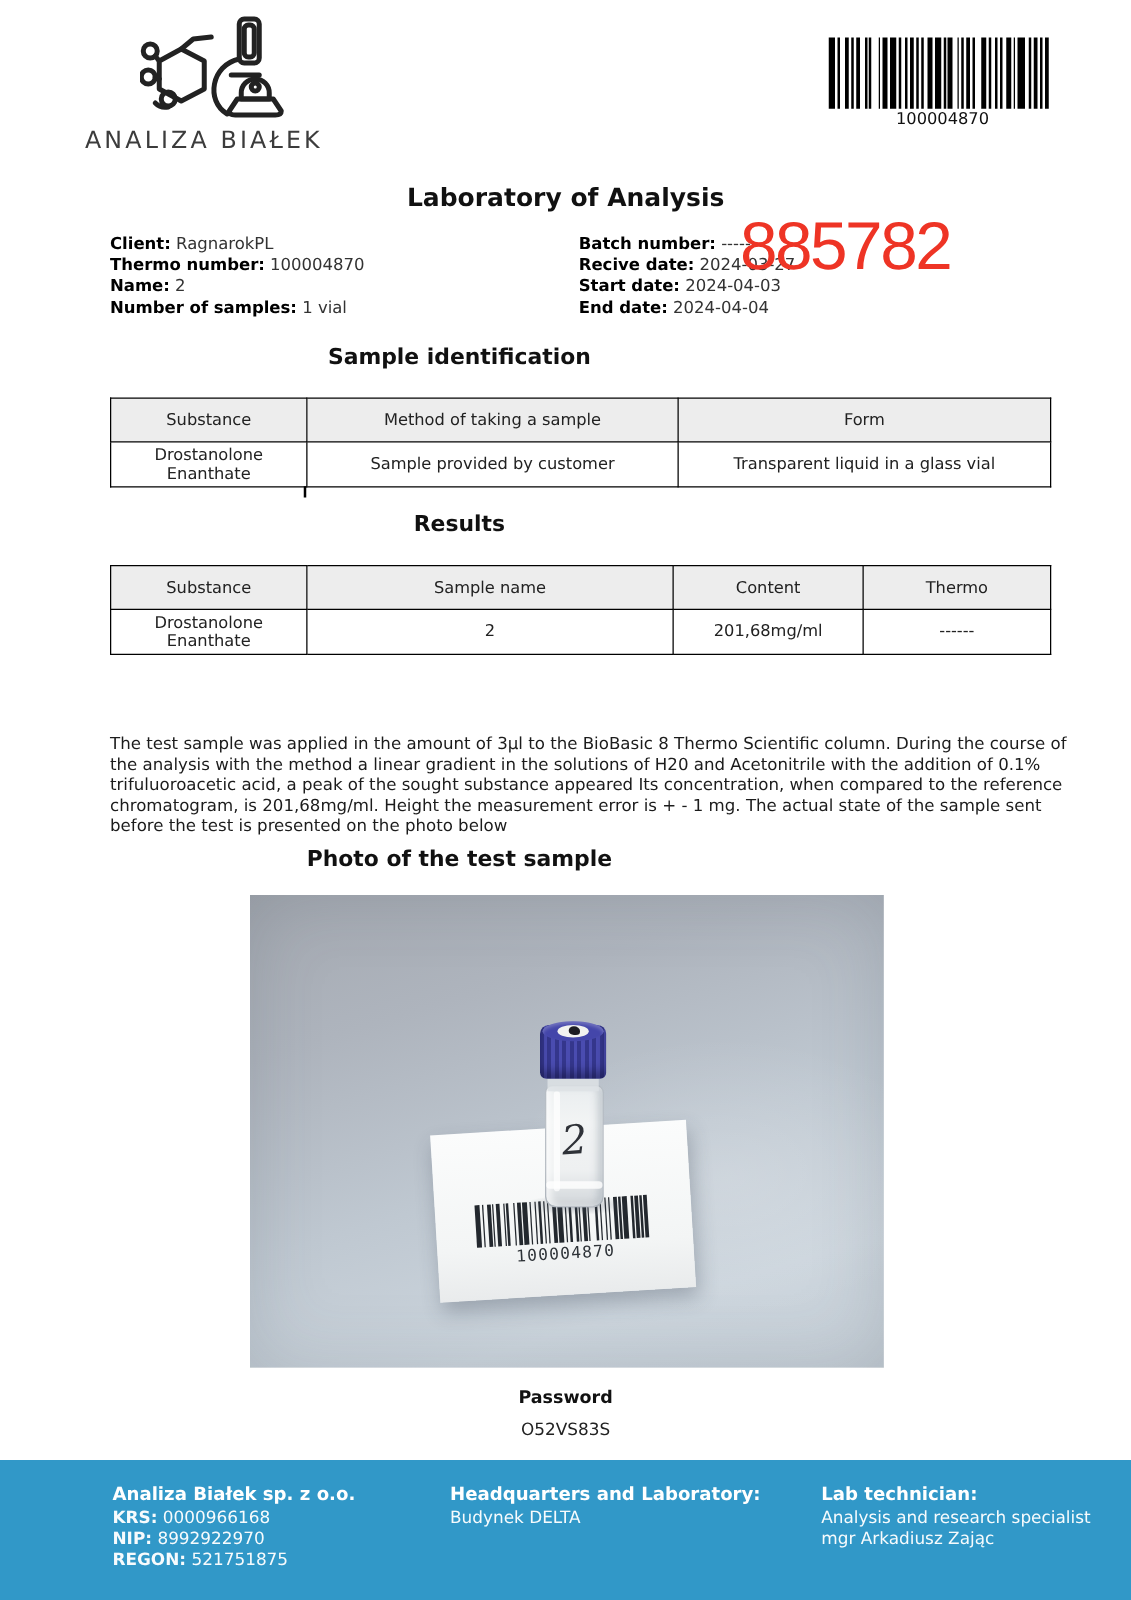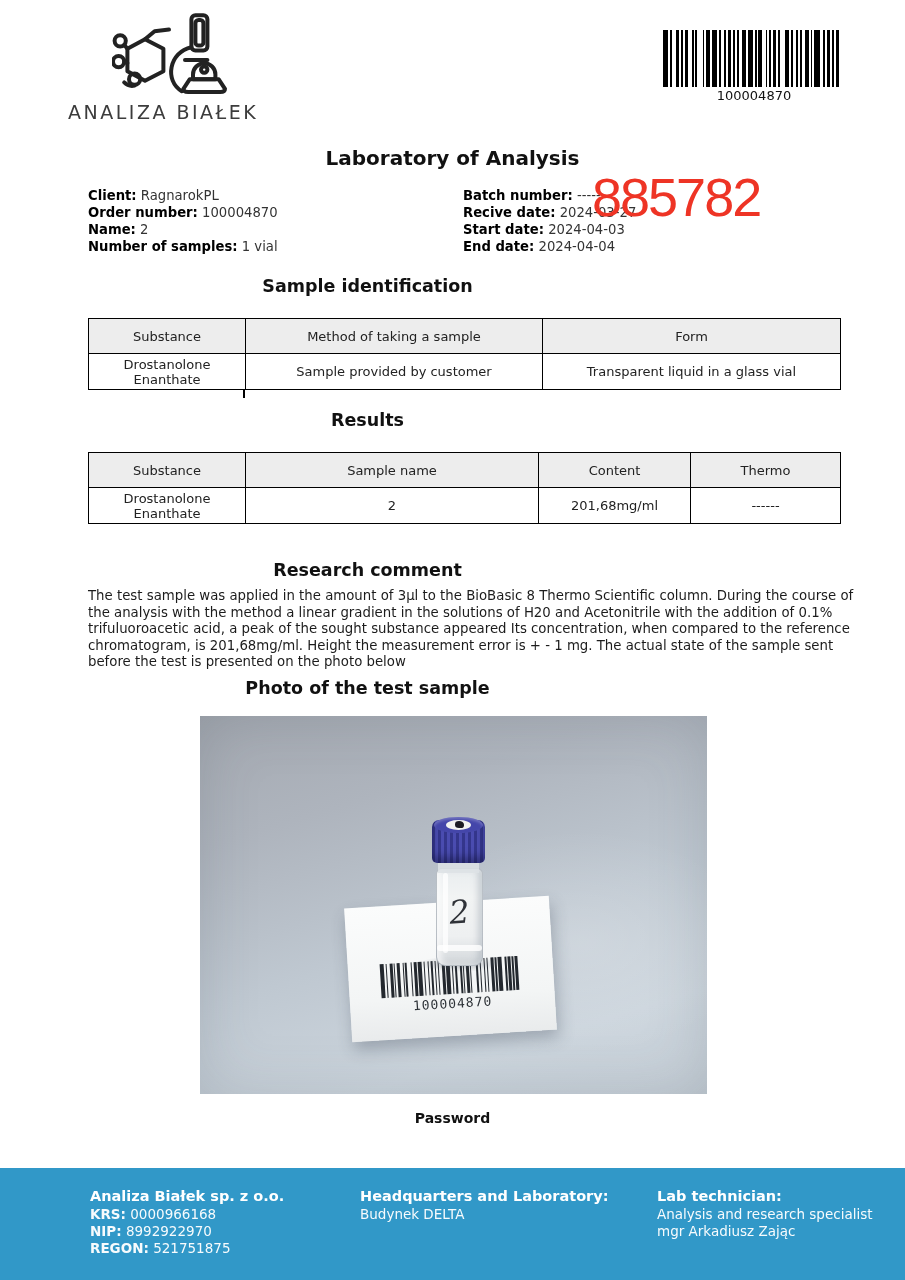--- a/index.html
+++ b/index.html
@@ -185,21 +185,21 @@
       <div class="space" style="flex: 1 1 0%;"></div>
       <div class="bar" style="flex: 2 1 0%; background: rgb(0, 0, 0);"></div>
       <div class="space" style="flex: 3 1 0%;"></div>
     </div>
   <div class="abs top-barcode-num">100004870</div>
 
   <div class="abs doc-title">Laboratory of Analysis</div>
 
   <div class="abs info-col" id="info-left">
       <div><b>Client:</b> RagnarokPL</div>
-      <div><b>Order number:</b> 100004870</div>
+      <div><b>Thermo number:</b> 100004870</div>
       <div><b>Name:</b> 2</div>
       <div><b>Number of samples:</b> 1 vial</div>
     </div>
   <div class="abs info-col" id="info-right">
       <div><b>Batch number:</b> ------</div>
       <div><b>Recive date:</b> 2024-03-27</div>
       <div><b>Start date:</b> 2024-04-03</div>
       <div><b>End date:</b> 2024-04-04</div>
     </div>
   <div class="abs batch-red" id="batch-red" style="color: rgb(238, 52, 37);">885782</div>
@@ -247,21 +247,20 @@
       <tbody>
         <tr>
           <td>Drostanolone Enanthate</td>
           <td>2</td>
           <td>201,68mg/ml</td>
           <td>------</td>
         </tr>
       </tbody>
   </table>
 
-  <div class="abs section-h" id="h-comment">Research comment</div>
   <div class="abs comment-text">The test sample was applied in the amount of 3µl to the BioBasic 8 Thermo Scientific column. During the course of the analysis with the method a linear gradient in the solutions of H20 and Acetonitrile with the addition of 0.1% trifuluoroacetic acid, a peak of the sought substance appeared Its concentration, when compared to the reference chromatogram, is 201,68mg/ml. Height the measurement error is + - 1 mg. The actual state of the sample sent before the test is presented on the photo below</div>
 
   <div class="abs section-h" id="h-photo">Photo of the test sample</div>
   <div class="abs photo">
     <div class="glow"></div>
     <div class="card">
       <div class="card-barcode" id="card-barcode">
           <div class="bar" style="flex: 3 1 0%; background: rgb(35, 40, 46);"></div>
           <div class="space" style="flex: 1 1 0%;"></div>
           <div class="bar" style="flex: 1 1 0%; background: rgb(35, 40, 46);"></div>
@@ -340,20 +339,21 @@
       <div class="vial-label">2</div>
     </div>
     <div class="vial-neck"></div>
     <div class="vial-cap"></div>
     <div class="vial-cap-top"></div>
     <div class="vial-septum"></div>
     <div class="vial-septum-mark"></div>
   </div>
 
   <div class="abs pw-label">Password</div>
+  <div class="abs pw-value">O52VS83S</div>
 
   <div class="abs footer" id="footer" style="background: rgb(49, 152, 200);">
     <div class="fcol" id="fcol1">
       <div class="fname">Analiza Białek sp. z o.o.</div>
     <div class="fline"><b>KRS:</b> 0000966168</div>
         <div class="fline"><b>NIP:</b> 8992922970</div>
         <div class="fline"><b>REGON:</b> 521751875</div>
       </div>
     <div class="fcol" id="fcol2">
       <div class="fhead">Headquarters and Laboratory:</div>

